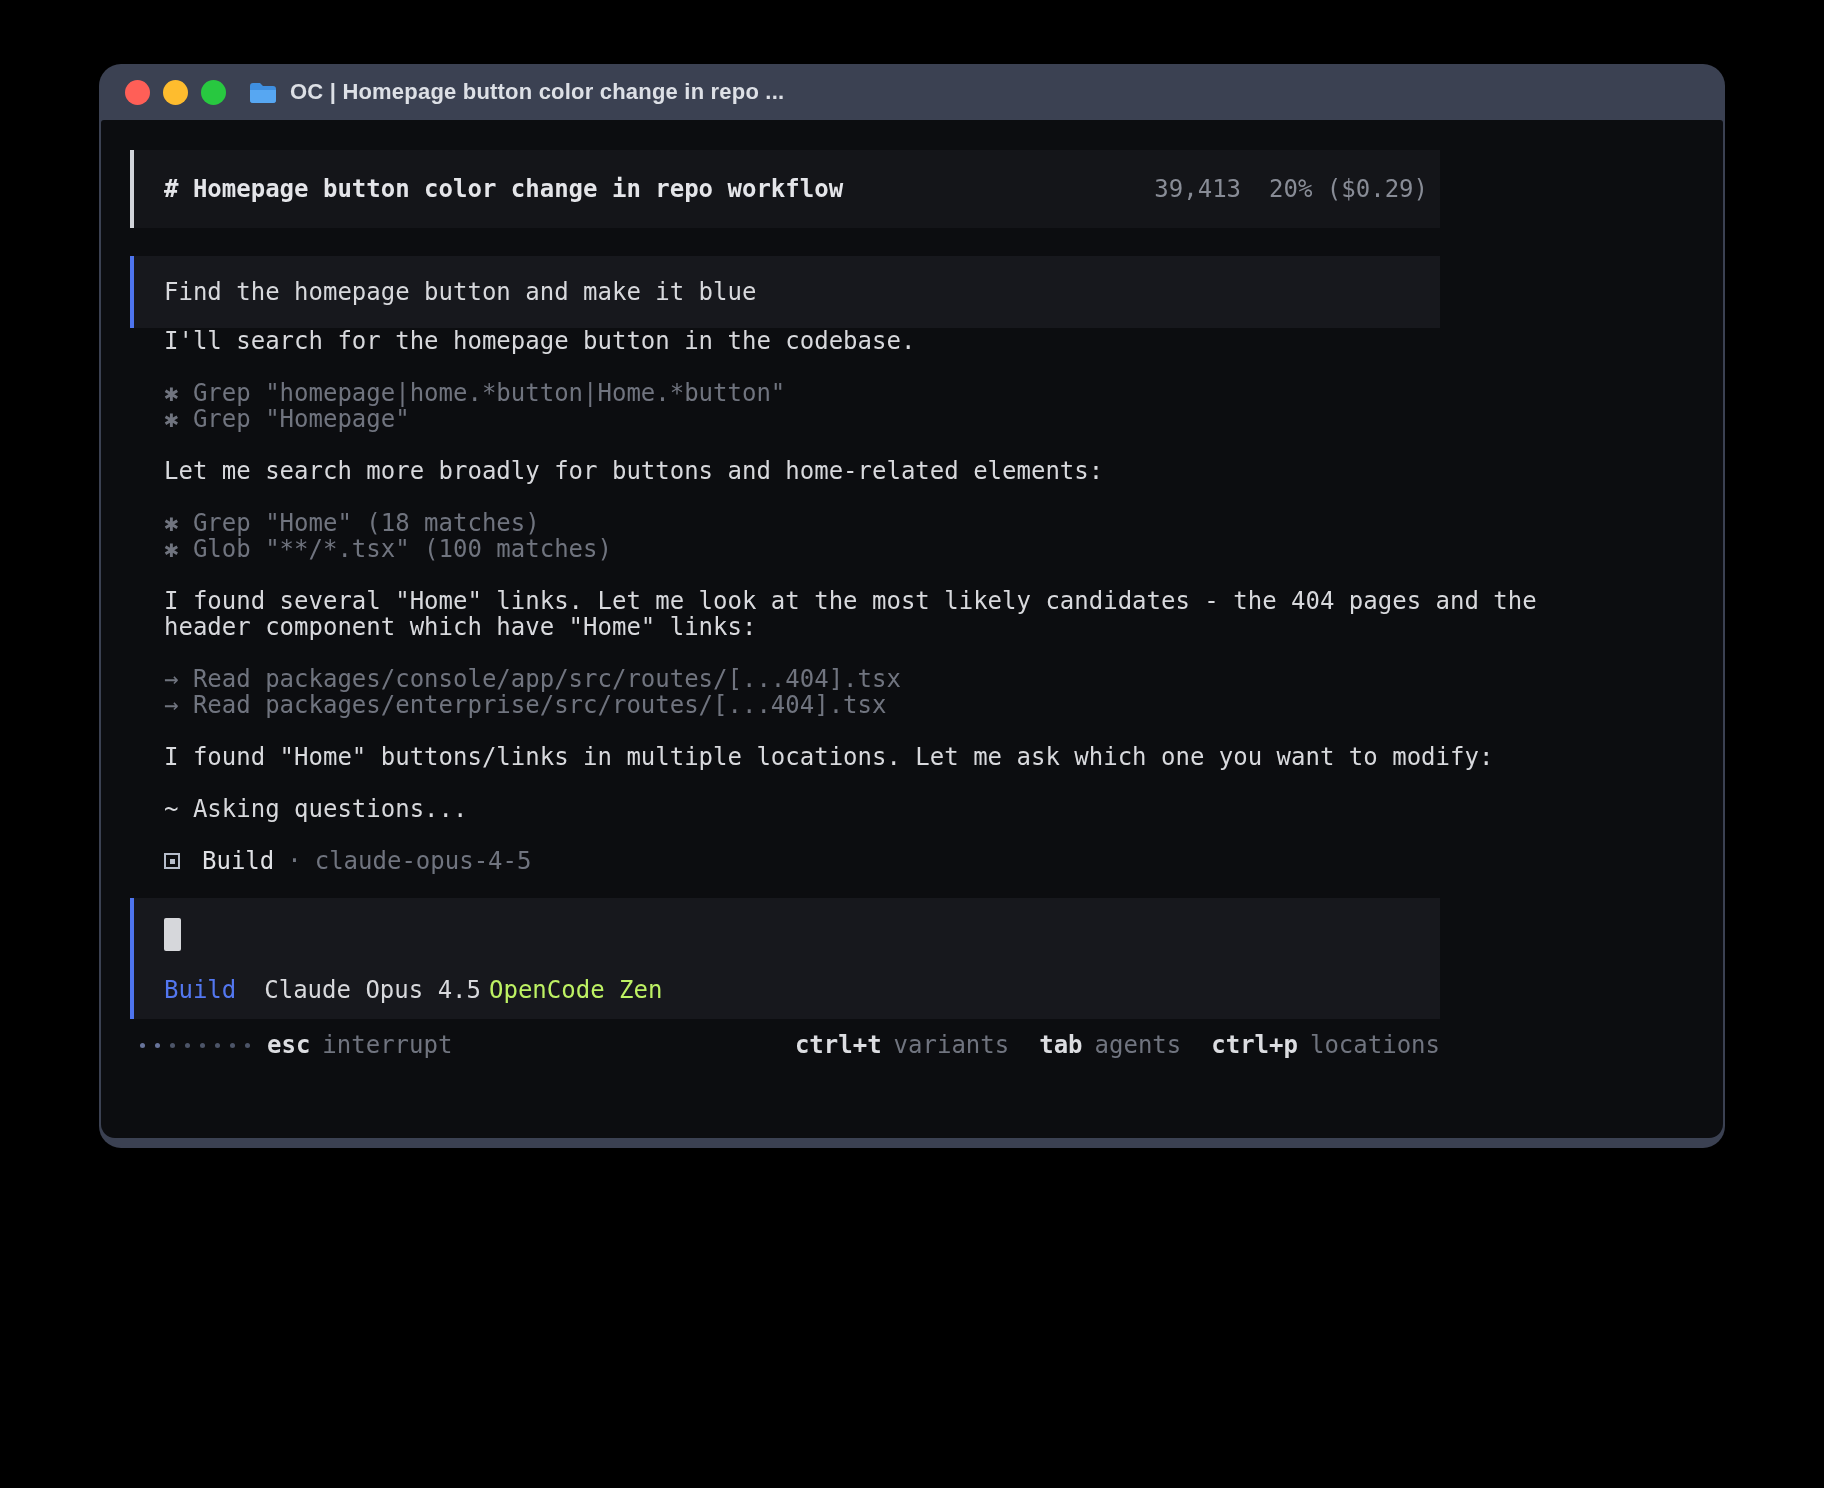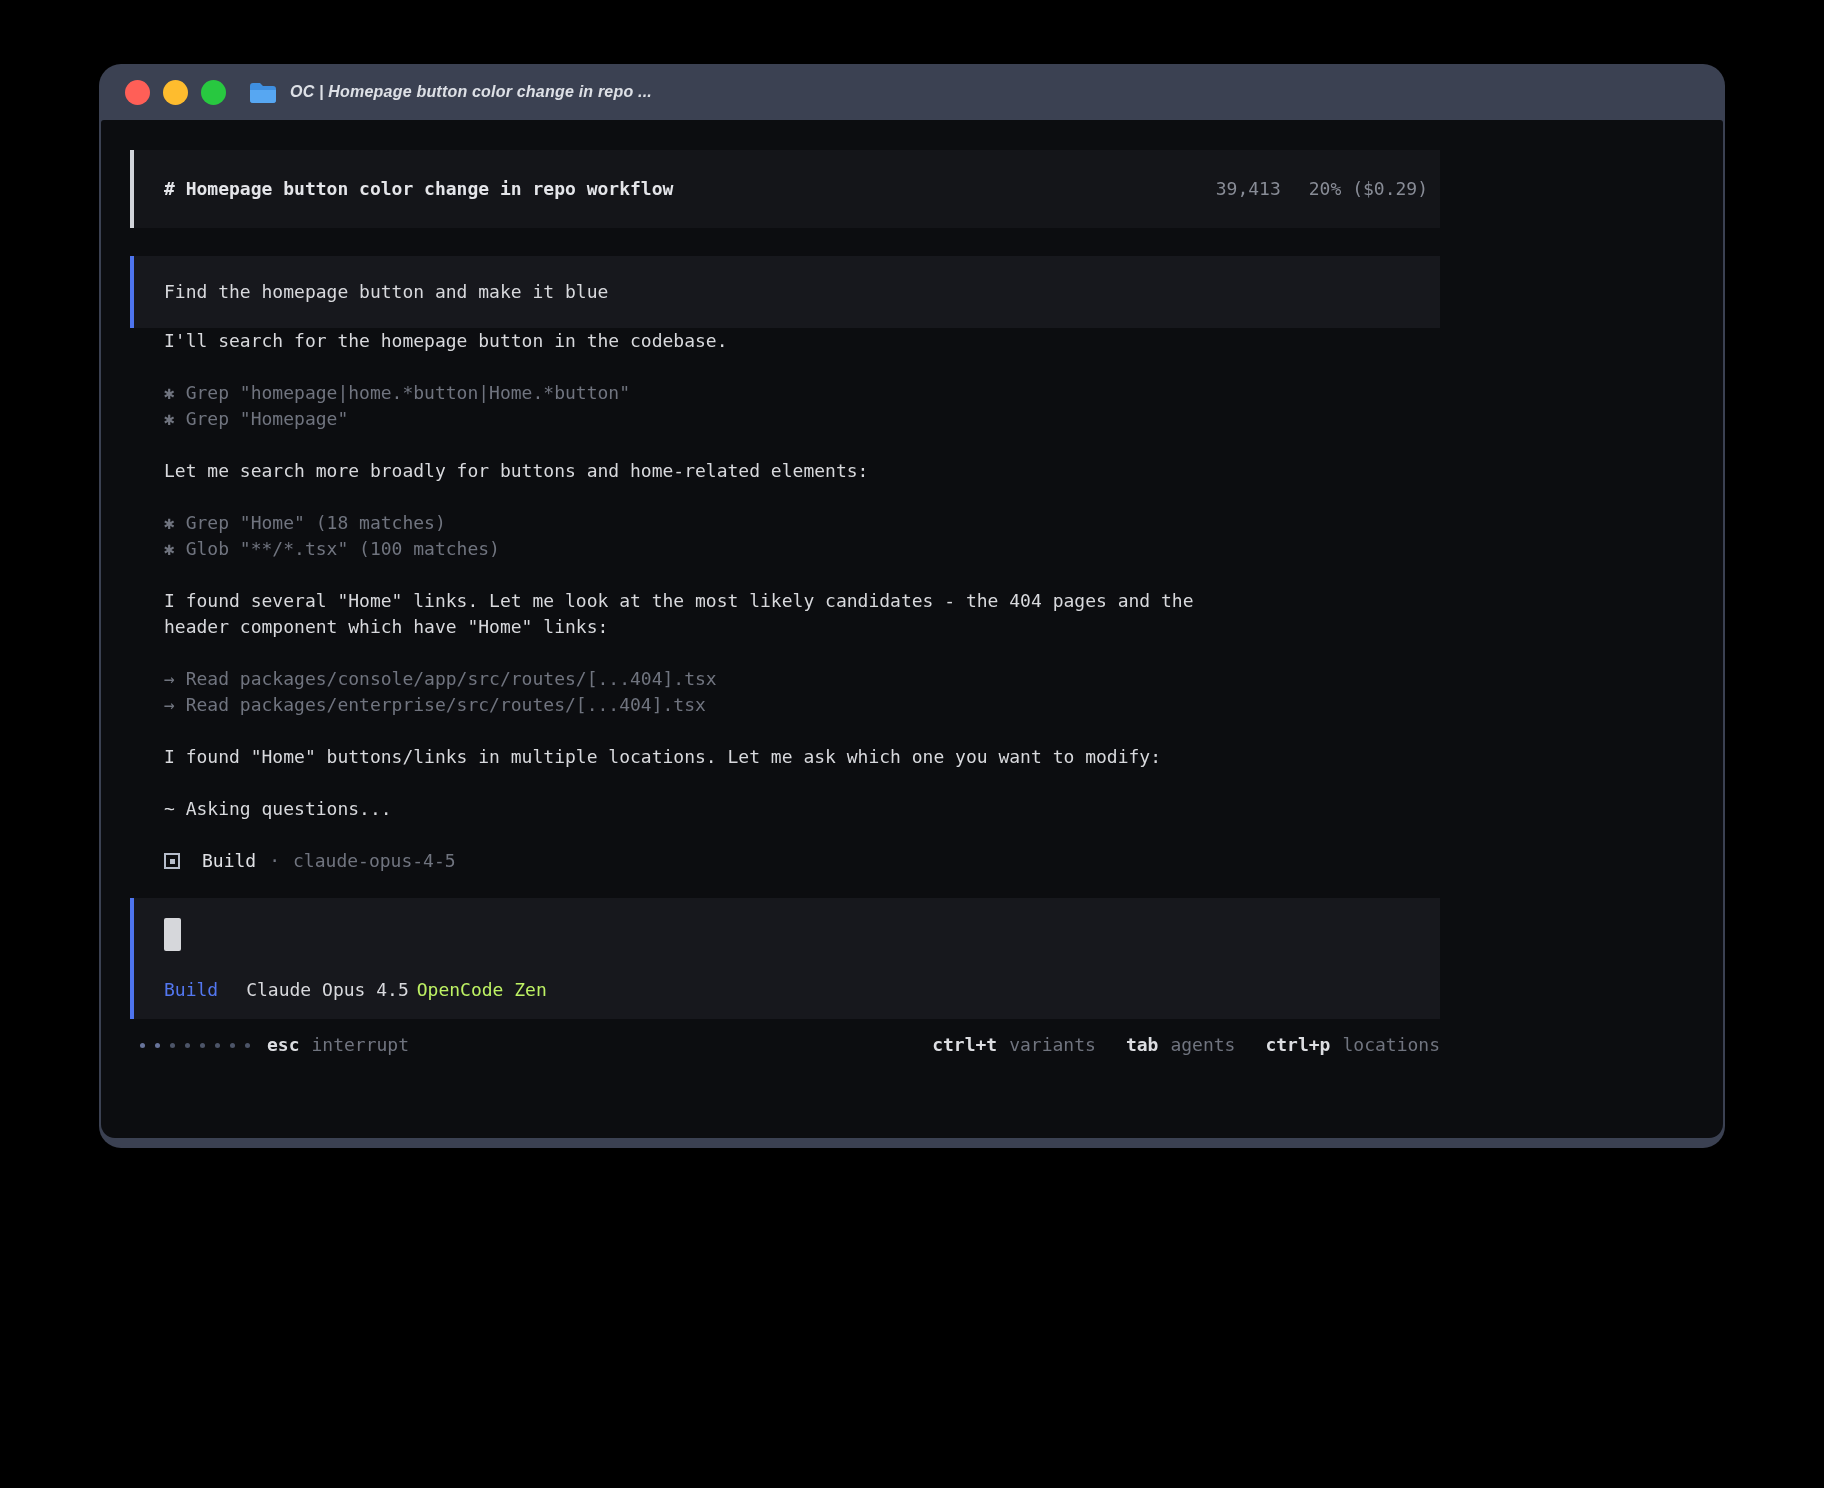--- a/index.html
+++ b/index.html
@@ -24,37 +24,36 @@
     display: flex; align-items: center;
     padding-left: 24px;
   }
   .tl { width: 25px; height: 25px; border-radius: 50%; margin-right: 13px; flex: none; }
   .tl.red    { background: #ff5f57; }
   .tl.yellow { background: #febc2e; }
   .tl.green  { background: #28c840; }
   .folder { margin-left: 10px; margin-right: 13px; display: flex; align-items: center; }
   .wtitle {
     font-family: "Liberation Sans", sans-serif;
-    font-weight: 700; font-size: 16px; color: #dde0e6;
+    font-weight: 700; font-size: 22px; color: #dde0e6;
     letter-spacing: 0.2px;
     white-space: nowrap;
-    font-style: italic;
   }
 
   .terminal {
     background: #0c0d10;
     height: 1018px;
     border-radius: 3px 3px 14px 14px;
     overflow: hidden;
   }
 
   .col {
     margin-left: 29px;
     width: 1310px;
-    font-size: 18px; line-height: 26px;
+    font-size: 24px; line-height: 26px;
     color: #d8d9dd;
   }
 
   .session-header {
     margin-top: 30px;
     background: #141519;
     border-left: 4px solid #d2d5db;
     padding: 26px 12px 26px 30px;
     display: flex; justify-content: space-between; align-items: center;
   }

